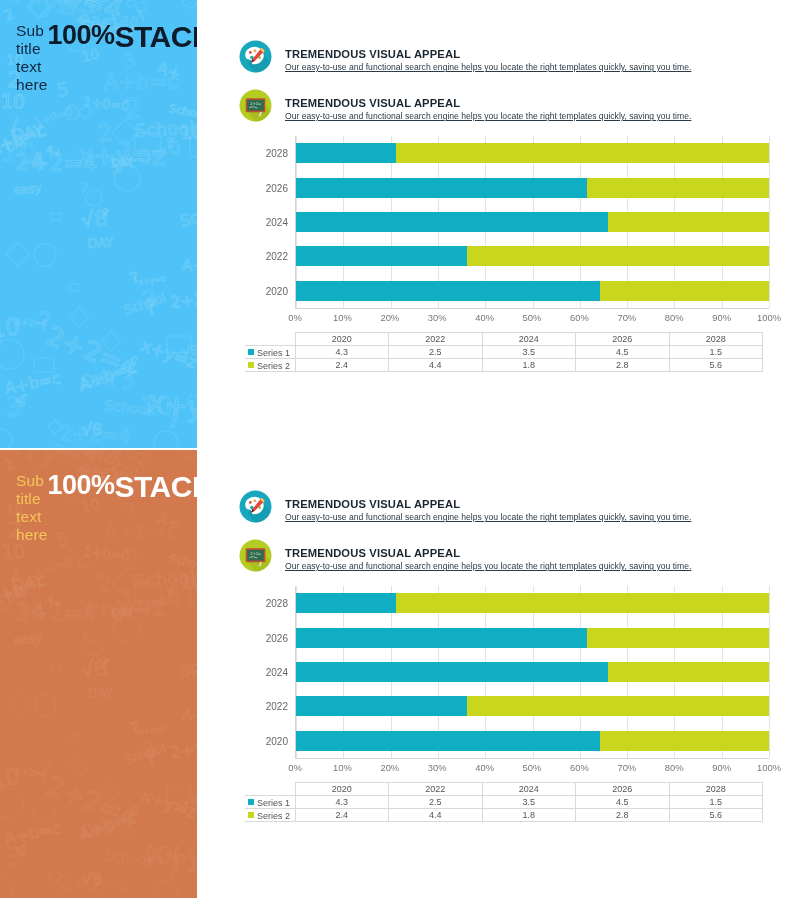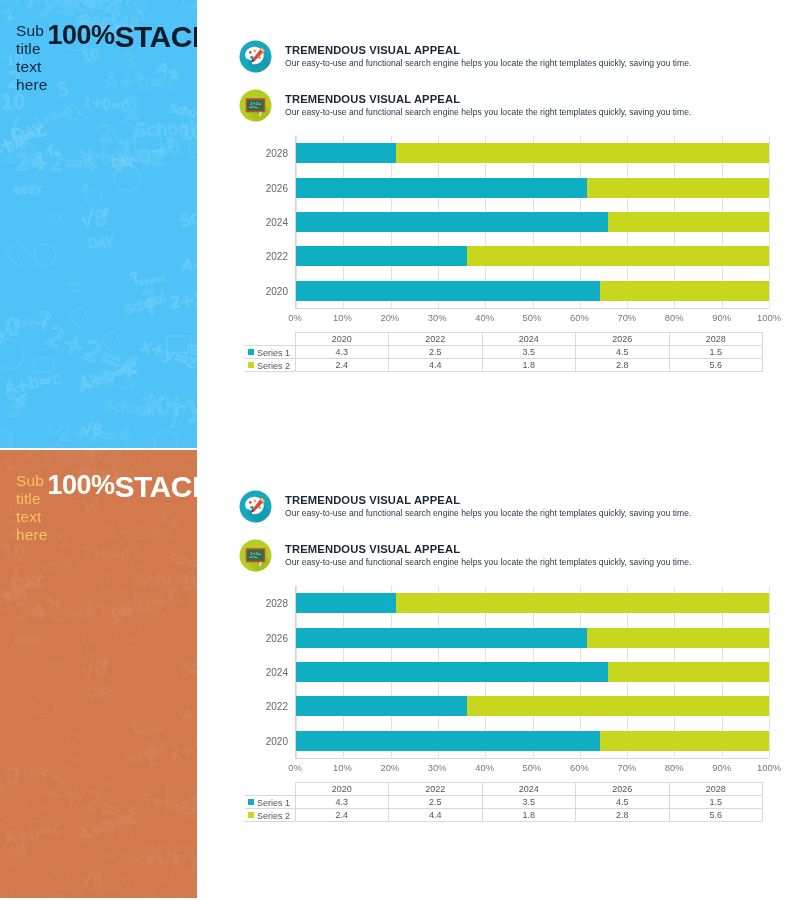--- a/index.html
+++ b/index.html
@@ -74,28 +74,28 @@
   
   .content {
     position: absolute;
     left: 197px; top: 0;
     width: 603px; height: 100%;
     background: #ffffff;
   }
 
   
   .features { padding: 38px 30px 0 42px; }
-  .feature { display: flex; align-items: center; margin-bottom: 14px; }
+  .feature { display: flex; align-items: flex-end; margin-bottom: 14px; }
   .feat-icon { width: 33px; height: 33px; flex: 0 0 33px; margin-right: 13px; margin-top: 2px; }
   .feat-text { padding-top: 2px; }
   .feat-title {
     font-size: 11.2px; font-weight: bold; color: #1A2732;
     letter-spacing: .15px; margin-bottom: 2px;
   }
-  .feat-desc { font-size: 8.6px; color: #2B3A45; line-height: 1.25; }
+  .feat-desc { font-size: 8.6px; color: #2B3A45; line-height: 1.25; text-decoration: underline; }
 
   
   .chart-wrap { position: relative; margin: 10px 0 0 0; padding-left: 24px; }
   .chart {
     position: relative;
     height: 172px;
     margin-left: 74px;
     margin-right: 31px;
     border-left: 1px solid #D4D4D4;
   }

